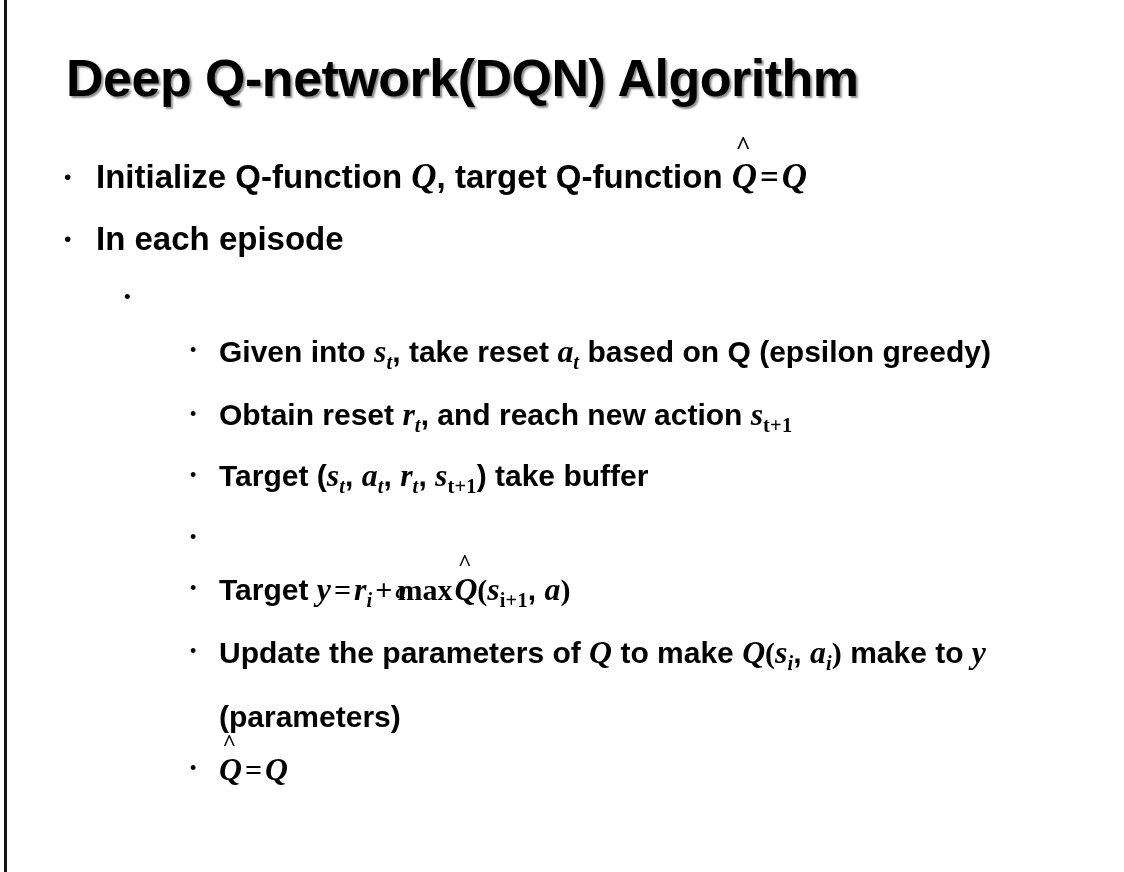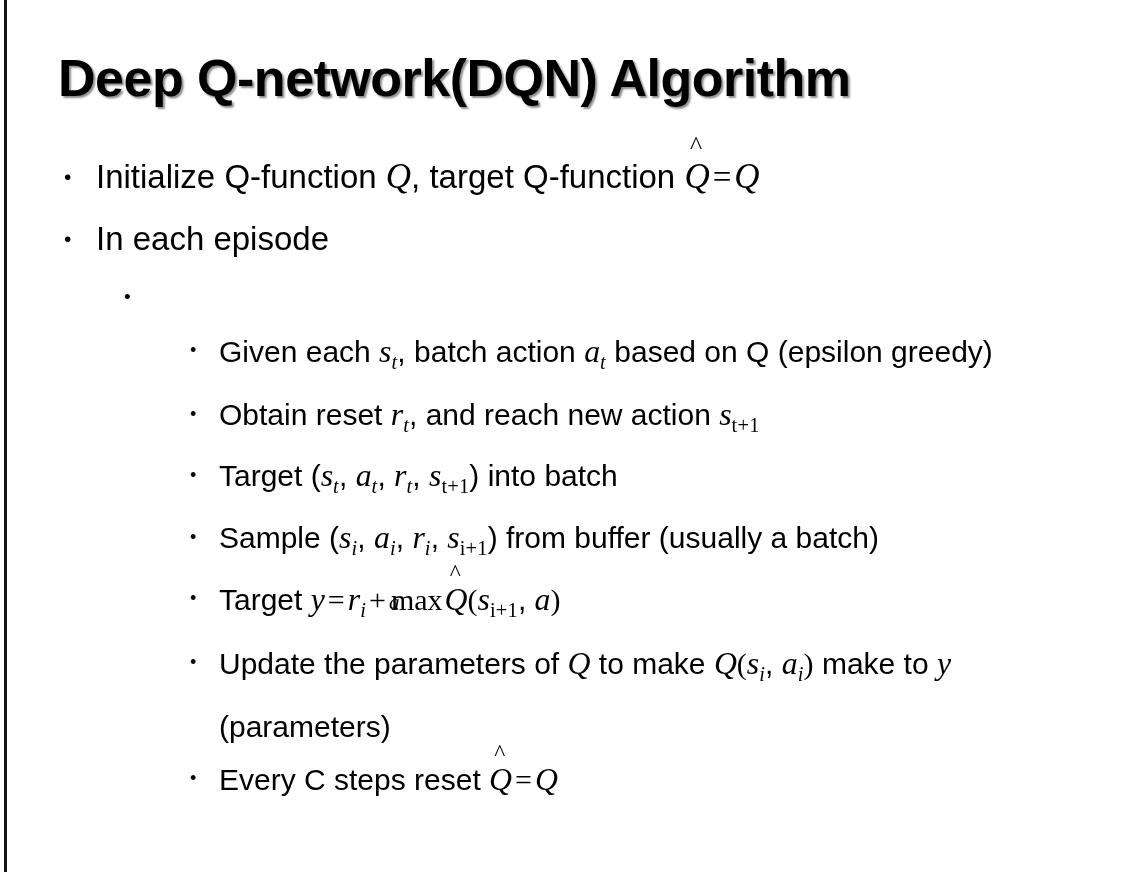--- a/index.html
+++ b/index.html
@@ -20,21 +20,21 @@
   .edge-rule {
     position: absolute;
     left: 4px;
     top: 0;
     width: 3px;
     height: 872px;
     background: #141414;
   }
   .slide-title {
     position: absolute;
-    left: 58px;
+    left: 66px;
     top: 48px;
     font-size: 52px;
     font-weight: bold;
     color: #000000;
     letter-spacing: -0.5px;
     white-space: nowrap;
     text-shadow: 2px 2px 2px rgba(120,120,120,0.85);
   }
   .body-list {
     position: absolute;
@@ -47,20 +47,21 @@
     align-items: flex-start;
     color: #000000;
   }
   .bullet-row .dot {
     flex: 0 0 auto;
     line-height: 1;
     color: #000000;
   }
   .bullet-row .txt {
     flex: 1 1 auto;
+    font-weight: bold;
   }
   
   .lvl1 {
     padding-left: 64px;
     font-size: 33px;
     line-height: 61px;
     margin-bottom: 0;
   }
   .lvl1 .dot {
     font-size: 21px;
@@ -171,47 +172,46 @@
       <span class="dot">•</span>
       <span class="txt">In each episode</span>
     </div>
 
     <div class="bullet-row lvl2">
       <span class="dot">•</span>
     </div>
 
     <div class="bullet-row lvl3 tall">
       <span class="dot">•</span>
-      <span class="txt"><span>Given each </span><span class="mi">s</span><span class="sub">t</span><span>, batch action </span><span class="mi">a</span><span class="sub">t</span><span> based on Q (epsilon greedy)</span></span>
+      <span class="txt"><span>Given into </span><span class="mi">s</span><span class="sub">t</span><span>, take reset </span><span class="mi">a</span><span class="sub">t</span><span> based on Q (epsilon greedy)</span></span>
     </div>
 
     <div class="bullet-row lvl3">
       <span class="dot">•</span>
       <span class="txt"><span>Obtain reset </span><span class="mi">r</span><span class="sub">t</span><span>, and reach new action </span><span class="mi">s</span><span class="sub sub-up">t+1</span></span>
     </div>
 
     <div class="bullet-row lvl3">
       <span class="dot">•</span>
-      <span class="txt"><span>Target (</span><span class="mi">s</span><span class="sub">t</span><span>, </span><span class="mi">a</span><span class="sub">t</span><span>, </span><span class="mi">r</span><span class="sub">t</span><span>, </span><span class="mi">s</span><span class="sub sub-up">t+1</span><span>) into batch</span></span>
+      <span class="txt"><span>Target (</span><span class="mi">s</span><span class="sub">t</span><span>, </span><span class="mi">a</span><span class="sub">t</span><span>, </span><span class="mi">r</span><span class="sub">t</span><span>, </span><span class="mi">s</span><span class="sub sub-up">t+1</span><span>) take buffer</span></span>
     </div>
 
     <div class="bullet-row lvl3">
       <span class="dot">•</span>
-      <span class="txt"><span>Sample (</span><span class="mi">s</span><span class="sub">i</span><span>, </span><span class="mi">a</span><span class="sub">i</span><span>, </span><span class="mi">r</span><span class="sub">i</span><span>, </span><span class="mi">s</span><span class="sub sub-up">i+1</span><span>) from buffer (usually a batch)</span></span>
     </div>
 
     <div class="bullet-row lvl3 tall">
       <span class="dot">•</span>
       <span class="txt"><span>Target </span><span class="mi">y</span><span class="op">=</span><span class="mi">r</span><span class="sub">i</span><span class="op">+</span><span class="maxop"><span>max</span><span class="lim">a</span></span><span class="hat-wrap"><span class="hat">^</span><span class="mi">Q</span></span><span class="mi-up">(</span><span class="mi">s</span><span class="sub sub-up">i+1</span><span>, </span><span class="mi">a</span><span class="mi-up">)</span></span>
     </div>
 
     <div class="bullet-row lvl3 tall">
       <span class="dot">•</span>
       <span class="txt"><span>Update the parameters of </span><span class="mi">Q</span><span> to make </span><span class="mi">Q</span><span class="mi-up">(</span><span class="mi">s</span><span class="sub">i</span><span>, </span><span class="mi">a</span><span class="sub">i</span><span class="mi-up">)</span><span> make to </span><span class="mi">y</span><span> (parameters)</span></span>
     </div>
 
     <div class="bullet-row lvl3 tall">
       <span class="dot">•</span>
-      <span class="txt"><span>Every C steps reset </span><span class="hat-wrap"><span class="hat">^</span><span class="mi">Q</span></span><span class="op">=</span><span class="mi">Q</span></span>
+      <span class="txt"><span class="hat-wrap"><span class="hat">^</span><span class="mi">Q</span></span><span class="op">=</span><span class="mi">Q</span></span>
     </div>
 
   </div>
 </div>
 
 </body></html>

